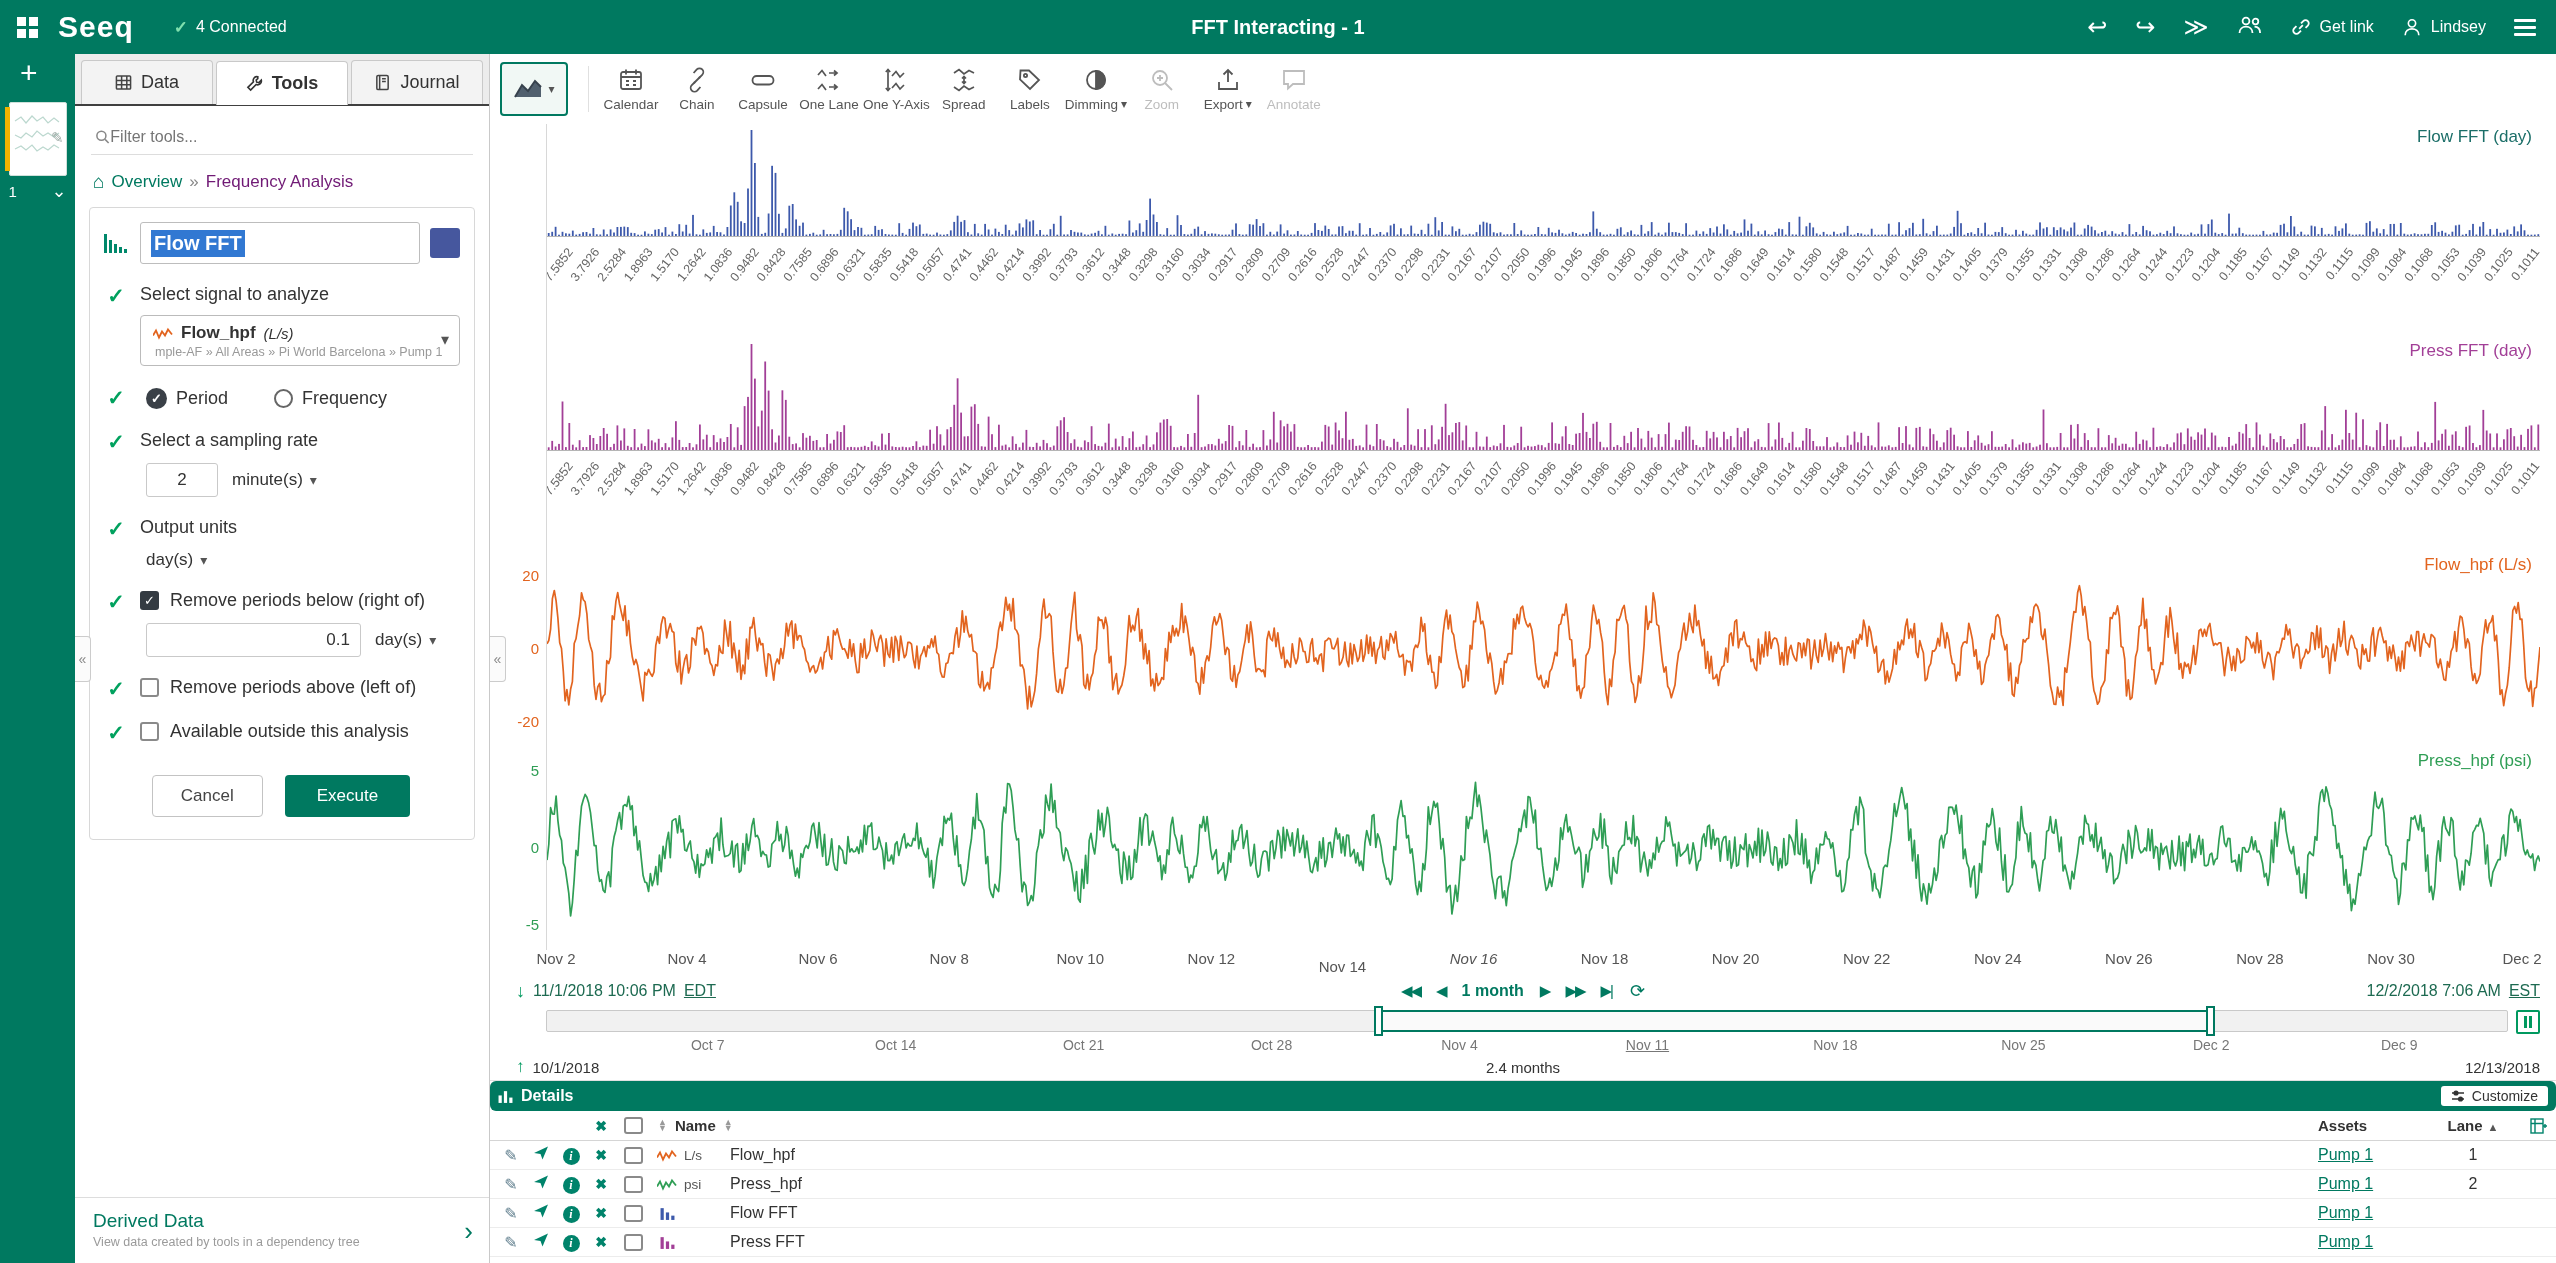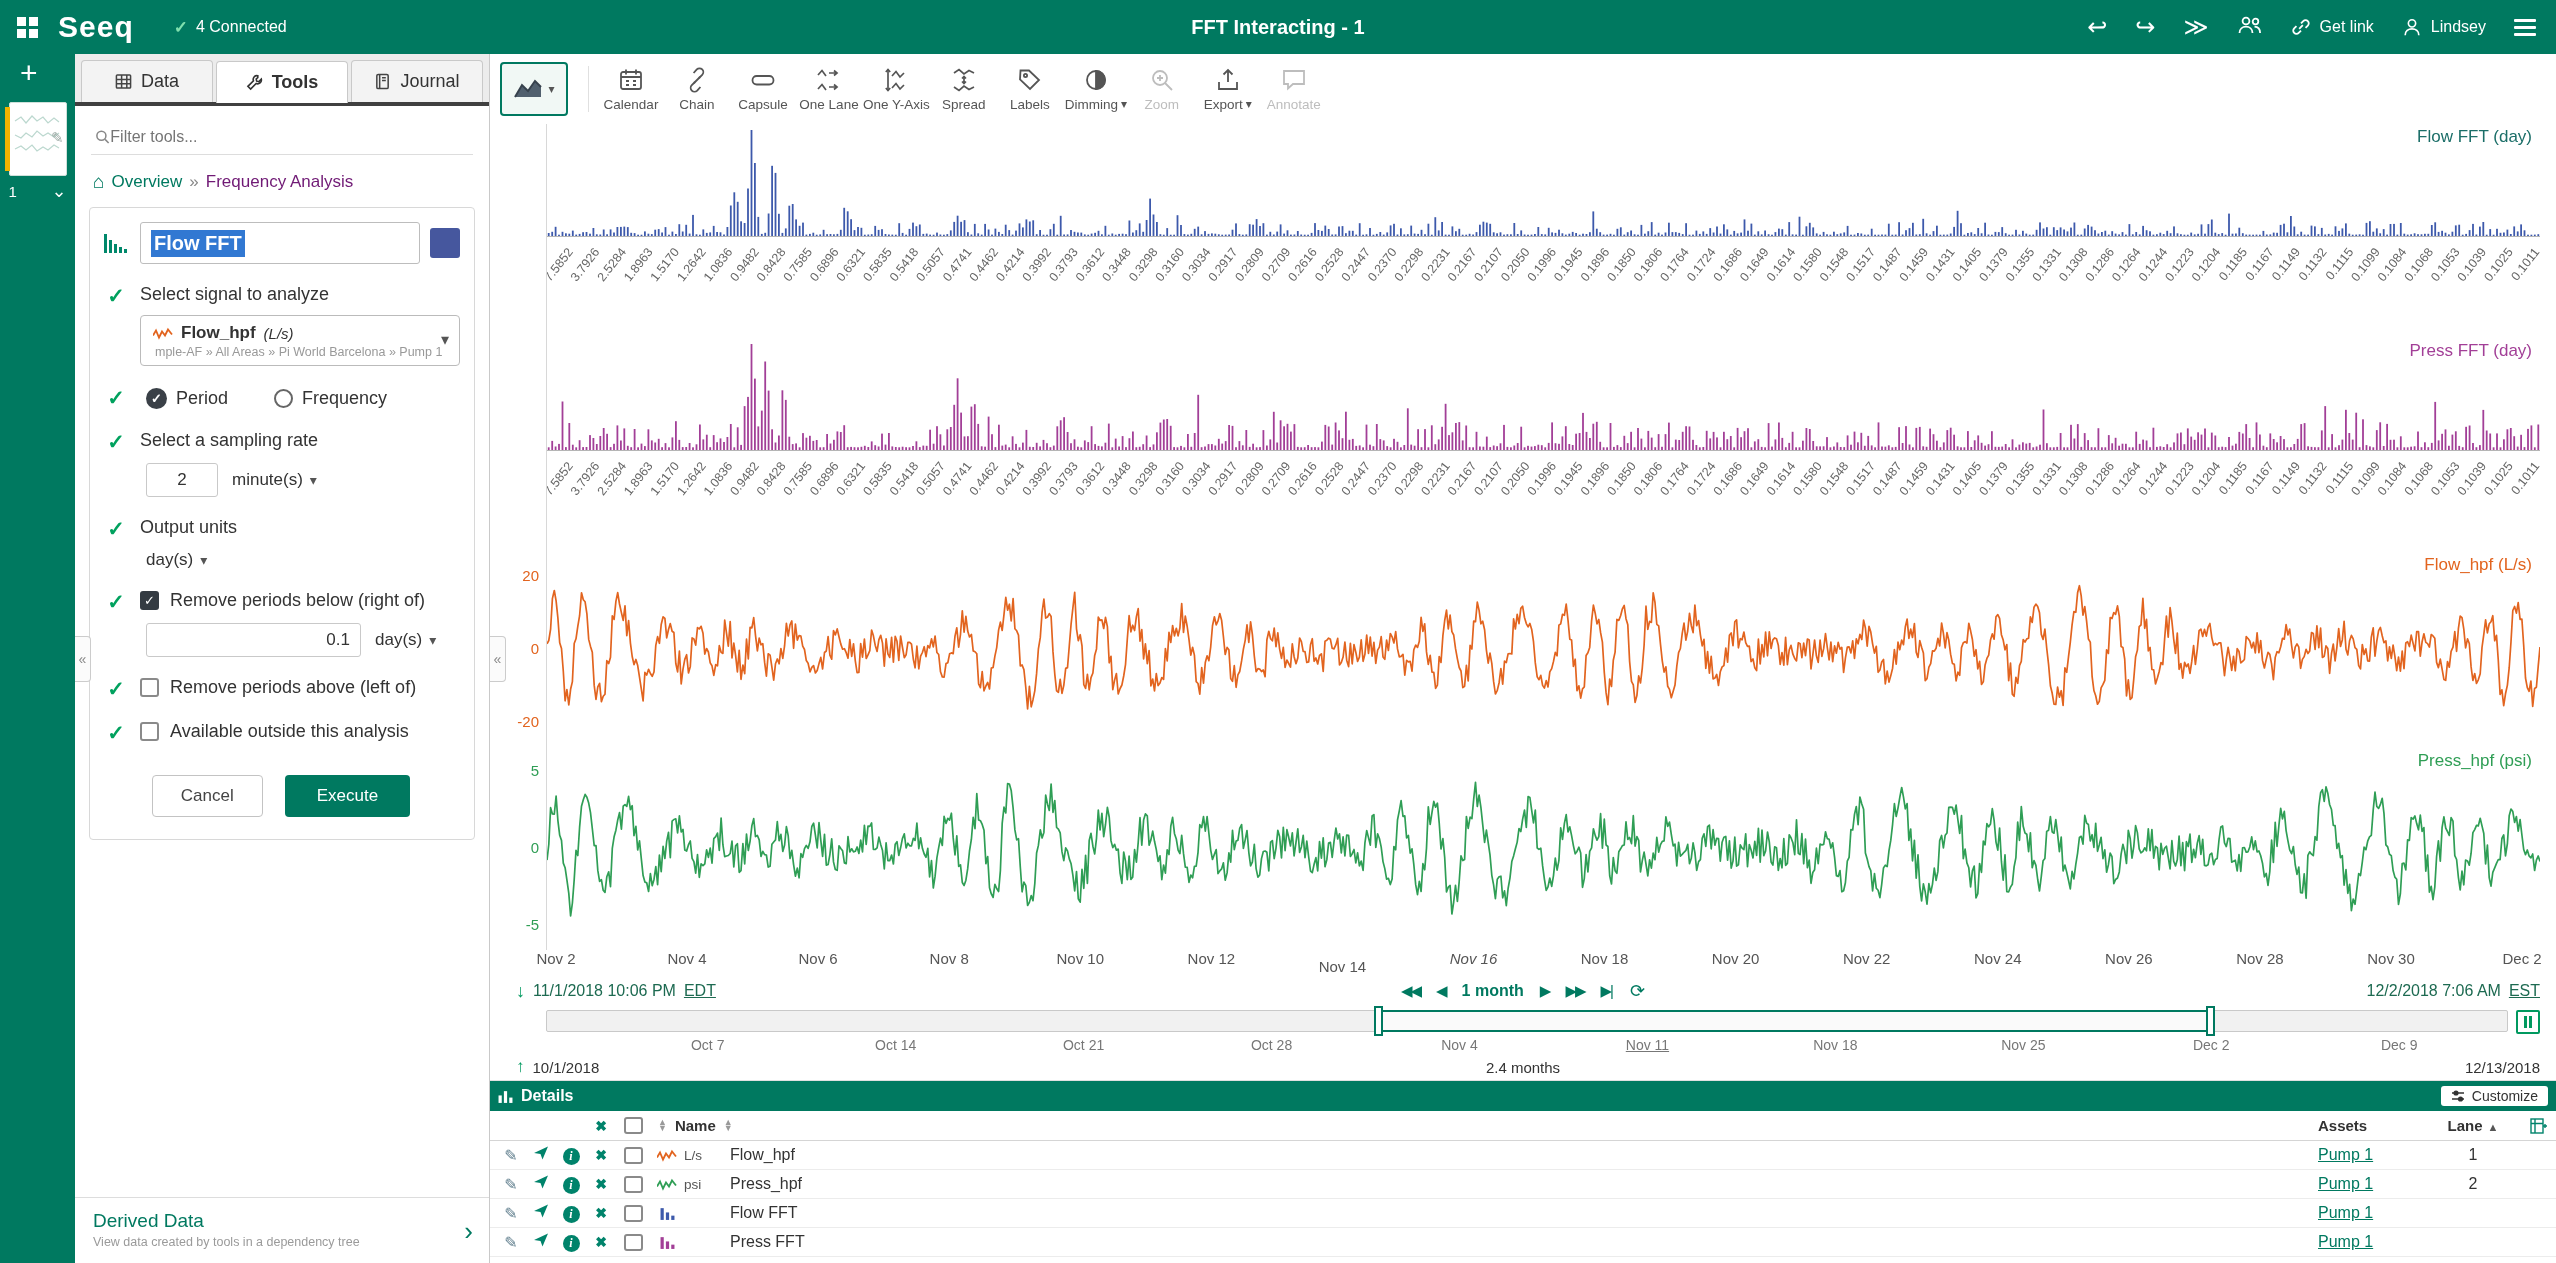--- a/index.html
+++ b/index.html
@@ -29,21 +29,21 @@
   .thumb-wrap { margin-top:14px; width:58px; }
   .thumb { width:58px; height:74px; background:#fff; border-radius:2px; position:relative; border:1px solid #cfe0da; }
   .thumb .sel-strip { position:absolute; left:-5px; top:4px; bottom:4px; width:5px; background:#f2b300; }
   .thumb .pencil { position:absolute; right:2px; top:26px; color:#9aa8a3; font-size:15px; }
   .thumb svg { position:absolute; left:3px; top:8px; }
   .thumb-foot { display:flex; justify-content:space-between; align-items:center; color:#fff; font-size:15px; margin-top:4px; }
   .thumb-foot .chev { font-size:18px; }
 
   
   .tools-panel { width:415px; flex:0 0 415px; background:#fff; border-right:1px solid #c9c9c9; display:flex; flex-direction:column; position:relative; }
-  .tabs { display:flex; background:#ececec; border-bottom:4px solid #404040; padding:6px 6px 0 6px; gap:3px; height:52px; }
+  .tabs { display:flex; background:#ececec; border-bottom:2px solid #404040; padding:6px 6px 0 6px; gap:3px; height:52px; }
   .tab { flex:1; display:flex; align-items:center; justify-content:center; gap:9px; font-size:18px;
     border:1px solid #c9c9c9; border-bottom:none; border-radius:4px 4px 0 0; background:#f3f3f3; color:#333; }
   .tab.active { background:#fff; font-weight:bold; position:relative; top:1px; }
   .tab svg { flex:0 0 auto; }
 
   .panel-scroll { flex:1; overflow:hidden; position:relative; }
   .filter-row { margin:14px 16px 0 16px; display:flex; align-items:center; gap:0; border-bottom:1px solid #ddd; padding:8px 4px; }
   .filter-row input { border:none; outline:none; font-size:16px; color:#777; width:100%; font-style:normal; }
   .crumb { margin:16px 18px 0 18px; font-size:17px; display:flex; align-items:center; gap:7px; }
   .crumb .home { color:#007960; font-size:19px; }
@@ -141,21 +141,21 @@
   .slider-opt { width:24px; height:24px; border:2px solid #00995f; border-radius:2px; margin-left:8px; display:flex; align-items:center; justify-content:center; gap:2px; }
   .slider-opt i { width:3px; height:12px; background:#00995f; display:block; }
 
   .range-labels { height:26px; position:relative; font-size:15px; color:#333; padding:0 16px 0 26px; display:flex; align-items:center; }
   .range-labels .arrow { color:#00995f; font-weight:bold; font-size:17px; margin-right:8px; }
   .rl-center { position:absolute; left:50%; transform:translateX(-50%); }
   .rl-right { margin-left:auto; }
 
   
   .details { flex:1; display:flex; flex-direction:column; border-top:1px solid #e0e0e0; min-height:0; }
-  .dt-head { height:30px; background:#007960; color:#fff; display:flex; align-items:center; padding:0 8px; font-size:16px; }
+  .dt-head { height:30px; background:#007960; color:#fff; display:flex; align-items:center; padding:0 8px; font-size:16px;border-radius:6px; }
   .dt-head .ttl { display:flex; align-items:center; gap:8px; font-weight:bold; }
   .dt-customize { margin-left:auto; background:#fff; color:#333; border-radius:3px; padding:2px 10px; font-size:14px; display:flex; align-items:center; gap:7px; }
   .dt-table { flex:1; overflow:hidden; }
   .dt-row { display:flex; align-items:center; height:29px; padding:0 8px 0 6px; border-bottom:1px solid #ececec; font-size:16px; }
   .dt-thead { font-weight:bold; font-size:15px; border-bottom:1px solid #d5d5d5; height:30px; }
   .c30 { width:30px; flex:0 0 30px; text-align:center; }
   .c34 { width:34px; flex:0 0 34px; display:flex; justify-content:center; }
   .c-sig { width:34px; flex:0 0 34px; display:flex; justify-content:center; }
   .c-unit { width:46px; flex:0 0 46px; font-size:13.5px; color:#555; }
   .c-name { flex:0 1 auto; color:#333; }

